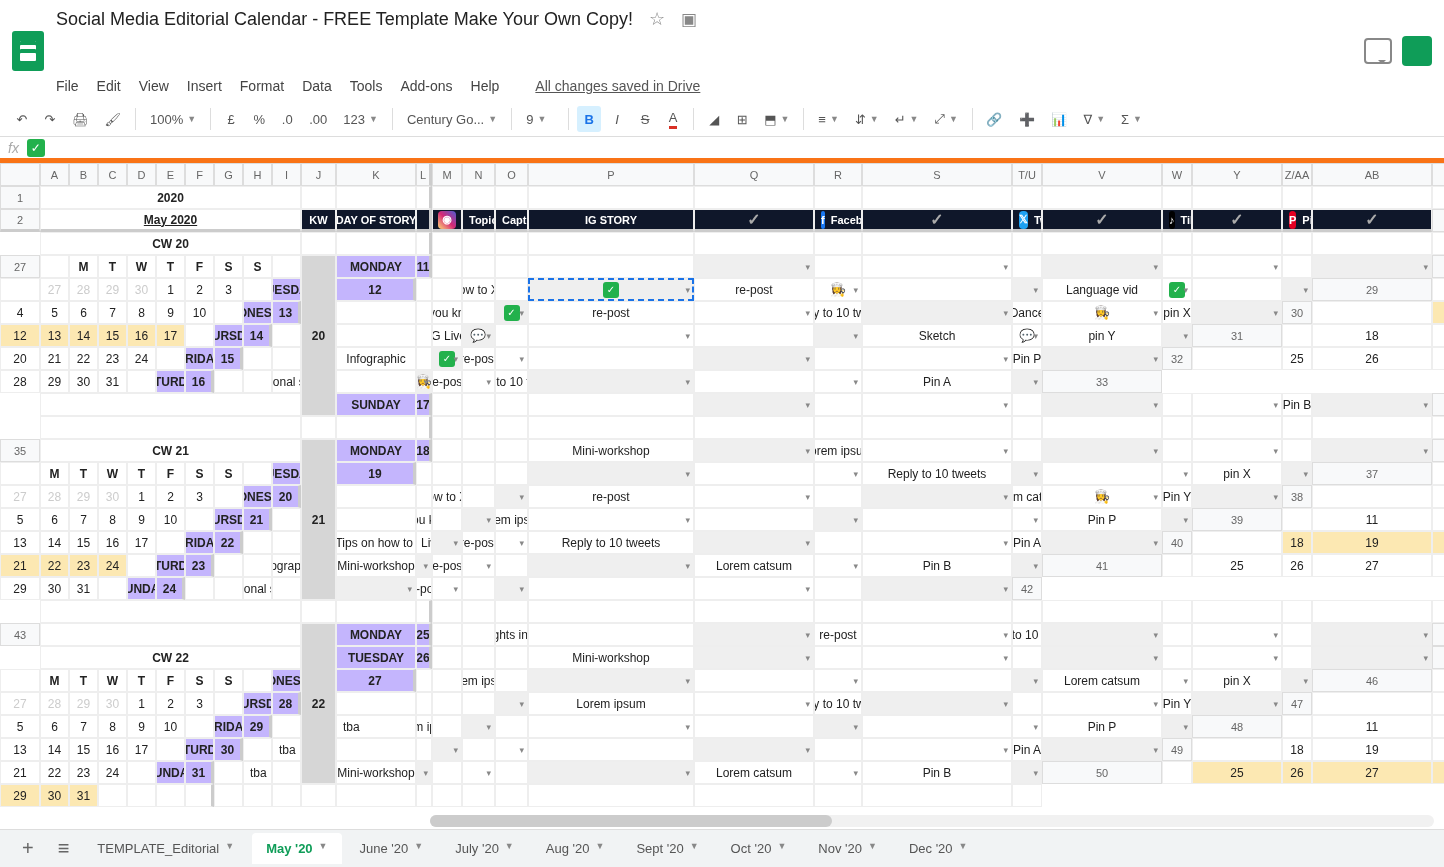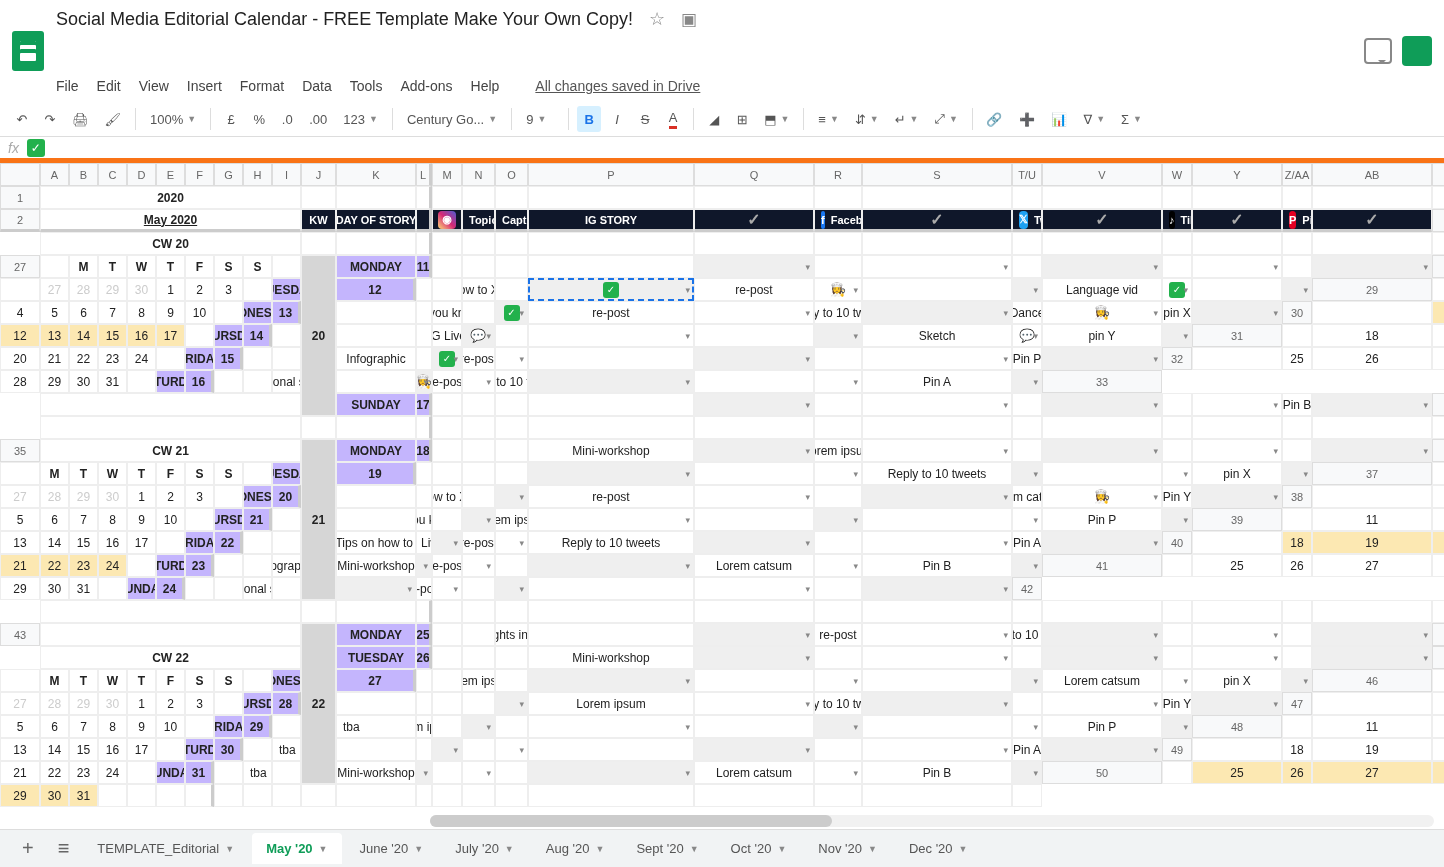--- a/index.html
+++ b/index.html
@@ -61,21 +61,21 @@
 .picon { width: 18px; height: 18px; border-radius: 4px; display: inline-flex; align-items: center; justify-content: center; font-size: 11px; color:#fff;}
 .ig { background: linear-gradient(45deg,#feda75,#d62976,#4f5bd5);}
 .fb { background: #1877f2;}
 .tw { background: #1da1f2;}
 .tk { background: #000;}
 .pt { background: #e60023;}
 .chkmark-grey { color: #aaa; font-size: 16px;}
 
 
 .sheetbar { position: fixed; bottom: 0; left: 0; right: 0; height: 38px; background: #f1f3f4; display: flex; align-items: center; padding: 0 12px; gap: 4px; border-top: 1px solid #ddd;}
-.tab { padding: 8px 14px; display: flex; align-items: center; gap: 6px; color: #555; cursor: pointer; border-radius: 4px 4px 0 0;}
+.tab { padding: 8px 14px; display: flex; align-items: flex-start; gap: 6px; color: #555; cursor: pointer; border-radius: 4px 4px 0 0;}
 .tab.active { background: #fff; color: #0f9d58; font-weight: 600; }
 .addtab { font-size: 20px; color: #666; padding: 4px 10px; cursor: pointer;}
 
 .hscroll { position: fixed; bottom: 40px; left: 430px; right: 10px; height: 12px; background: #f1f1f1; border-radius: 6px;}
 .hscroll-thumb { position: absolute; left: 0; width: 40%; height: 100%; background: #ccc; border-radius: 6px;}
 </style>
 </head>
 <body>
 
 <div class="titlebar">

